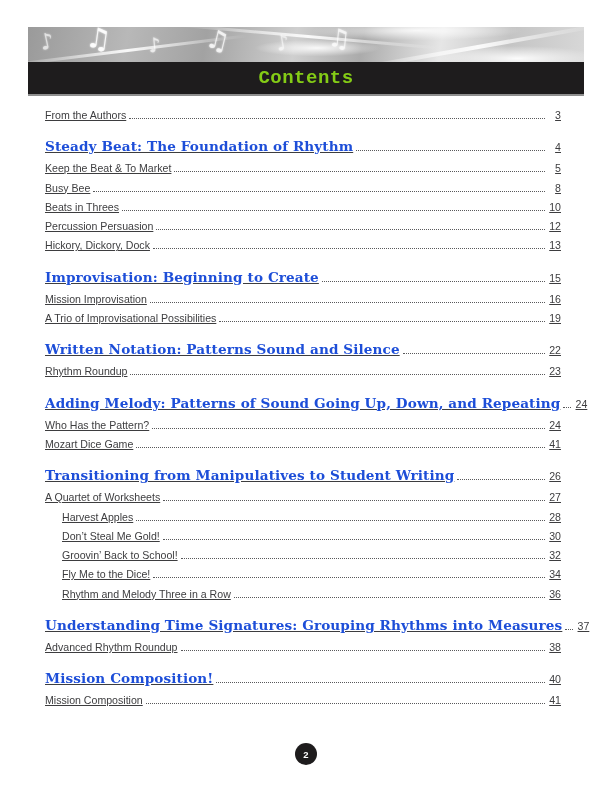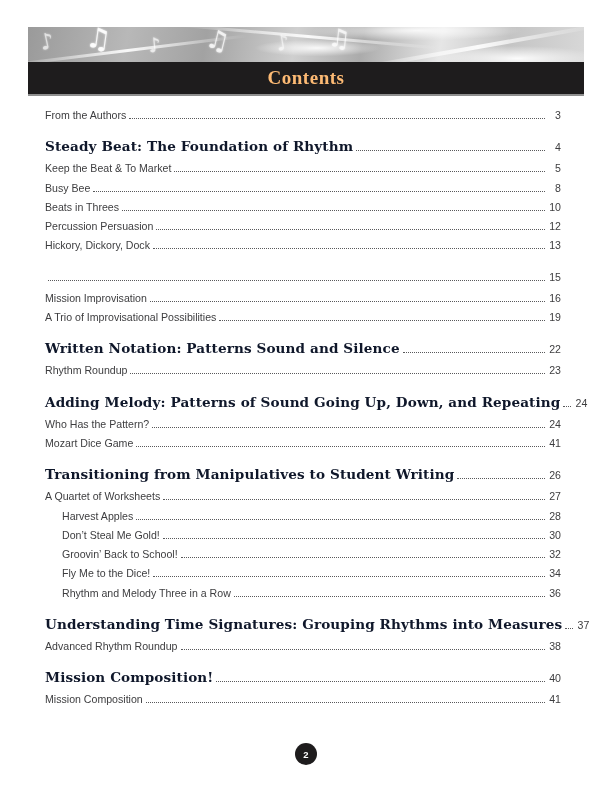--- a/index.html
+++ b/index.html
@@ -44,53 +44,54 @@
   .banner .note.n6{left:300px;top:-1px;font-size:25px;transform:rotate(6deg);opacity:.85;}
 
   
   .contents-bar{
     position:absolute;left:28px;top:62px;width:556px;height:32px;
     background:#1e1c1d;
     border-bottom:2px solid #8f8f8f;
     display:flex;align-items:center;justify-content:center;
   }
   .contents-title{
-    color:#fdba74;
-    font-family:Liberation Serif, serif;
+    color:#84cc16;
+    font-family:Liberation Mono, monospace;
     font-weight:bold;
     font-size:19px;
     letter-spacing:0.5px;
   }
 
   
   .toc{
     position:absolute;left:45px;top:106px;width:516px;
   }
   .toc-row{
     display:flex;align-items:baseline;
     font-size:10.6px;
     line-height:19.3px;
     color:#3d3d3f;
+    text-decoration:underline;
   }
   .toc-row .label{white-space:nowrap;}
   .toc-row .leader{
     flex:1;min-width:8px;
     border-bottom:1.7px dotted #59595b;
     margin:0 2px 0 3px;
   }
   .toc-row .pagenum{
     font-size:10.6px;color:#3d3d3f;
     min-width:14px;text-align:right;
   }
   .toc-row.heading{margin-top:10px;line-height:23px;}
   .toc-row.heading .label{
     font-family:"DejaVu Serif", serif;
     font-weight:bold;
     font-size:13.6px;
-    color:#0f172a;
+    color:#1d4ed8;
     letter-spacing:0.1px;
   }
   .toc-row.indent-1 .label{padding-left:17px;text-align:center;}
 
   
   .page-badge{
     position:absolute;left:295px;top:743px;width:22px;height:22px;
     border-radius:50%;
     background:#1e1c1d;
     color:#ffffff;
@@ -150,20 +151,21 @@
       <span class="label">Percussion Persuasion</span>
       <span class="leader"></span>
       <span class="pagenum">12</span>
     </div>
       <div class="toc-row">
       <span class="label">Hickory, Dickory, Dock</span>
       <span class="leader"></span>
       <span class="pagenum">13</span>
     </div>
       <div class="toc-row heading">
+      <span class="label">Improvisation: Beginning to Create</span>
       <span class="leader"></span>
       <span class="pagenum">15</span>
     </div>
       <div class="toc-row">
       <span class="label">Mission Improvisation</span>
       <span class="leader"></span>
       <span class="pagenum">16</span>
     </div>
       <div class="toc-row">
       <span class="label">A Trio of Improvisational Possibilities</span>

